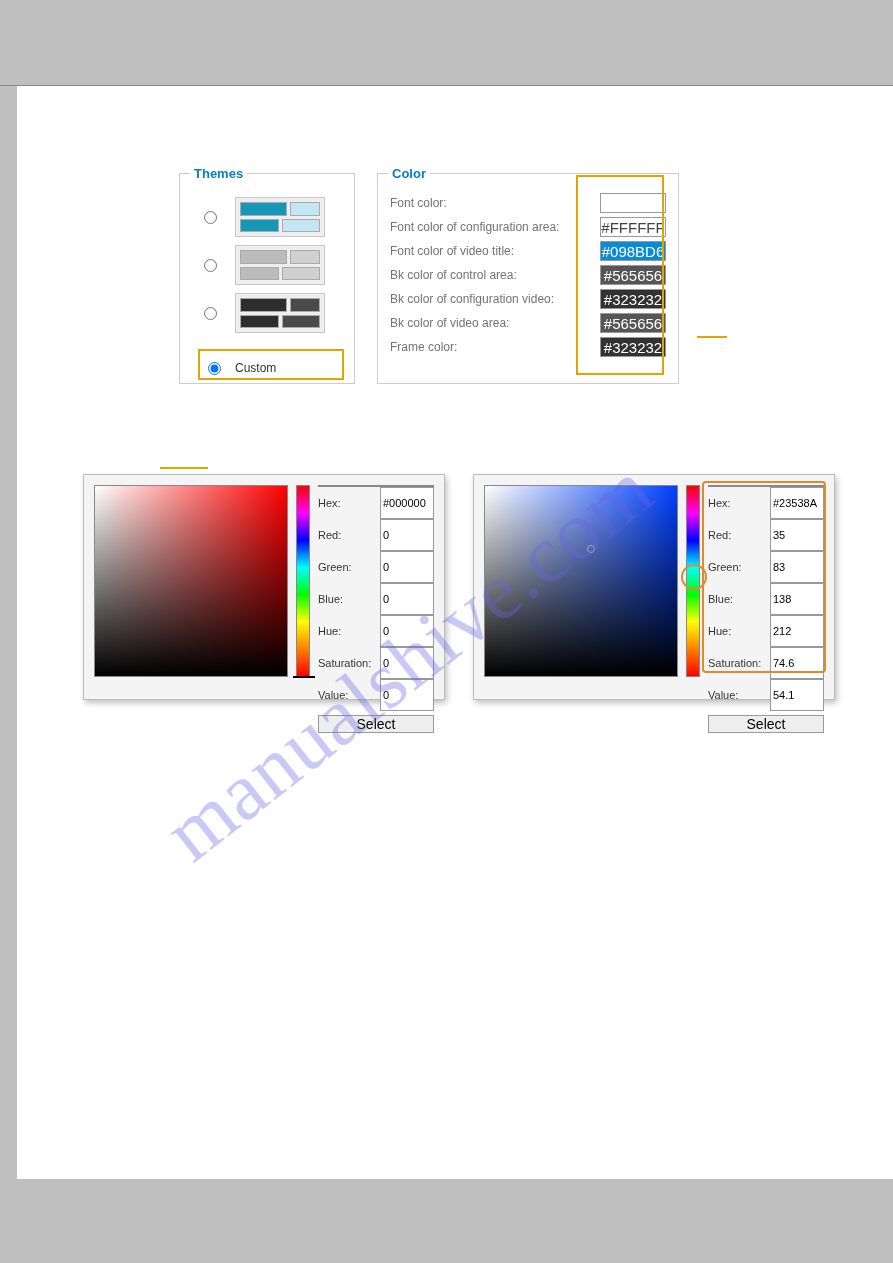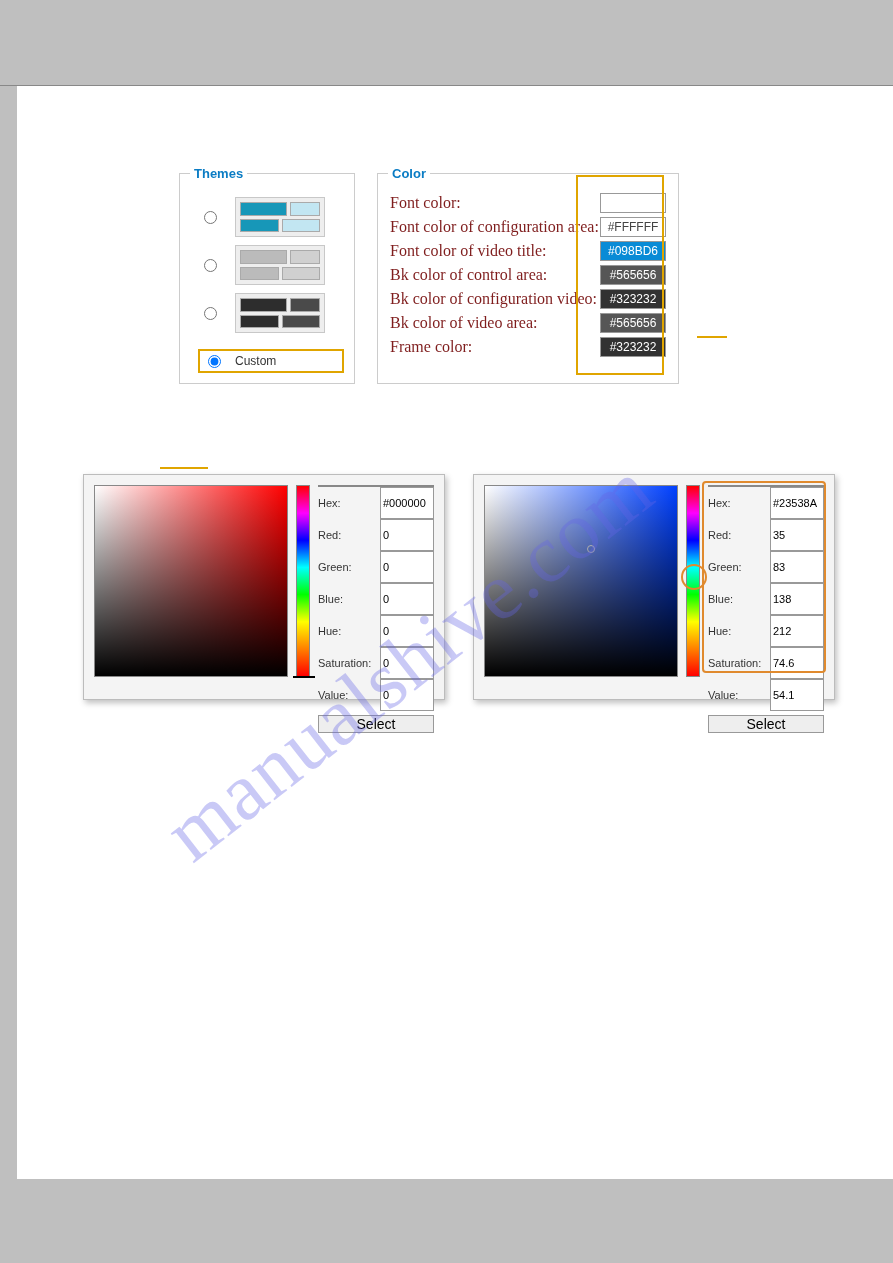--- a/index.html
+++ b/index.html
@@ -23,31 +23,31 @@
   .tt-big { flex: 1.6; border: 1px solid #aaa; }
   .tt-side { flex: 1; border: 1px solid #aaa; }
   .tt-small { flex: 1; border: 1px solid #aaa; }
   .blue1 { background: #1797b8; }
   .blue2 { background: #c2e6f2; }
   .grey1 { background: #bbb; }
   .grey2 { background: #d0d0d0; }
   .dark1 { background: #2d2d2d; }
   .dark2 { background: #4a4a4a; }
 
-  .custom-row { display: flex; align-items: center; gap: 14px; margin: 16px 0 0 8px; border: 2px solid #e0a500; padding: 3px 8px 3px 8px; width: 146px; }
+  .custom-row { display: flex; align-items: center; gap: 14px; margin: 16px 0 0 8px; border: 2px solid #e0a500; padding: 10px 8px 3px 8px; width: 146px; }
   .custom-row .lbl { font-size: 12px; }
 
   .hline-l { position: absolute; top: 381px; left: 143px; width: 48px; height: 2px; background: #e0a500; }
   .hline-r { position: absolute; top: 250px; left: 680px; width: 30px; height: 2px; background: #e0a500; }
   .swatch-frame-outline { position: absolute; border: 2px solid #e0a500; pointer-events: none; }
   .swatch-outline { top: -6px; left: 198px; width: 88px; height: 200px; }
 
   .color-row { display: flex; align-items: center; justify-content: space-between; margin: 4px 0; padding: 0 2px; }
-  .color-row .lbl { font-size: 16px; color: #7f1d1d; font-family: Liberation Serif, serif; }
-  .swatch { width: 66px; height: 20px; border: 1px solid #999; display: flex; align-items: center; justify-content: center; font-size: 12px; color: #fff; }
+  .color-row .lbl { font-size: 12px; color: #737373; }
+  .swatch { width: 66px; height: 20px; border: 1px solid #999; display: flex; align-items: center; justify-content: center; font-size: 15px; color: #fff; }
   .swatch.white { color: #333; }
 
   
   .pickers-row { position: absolute; top: 388px; left: 66px; display: flex; gap: 28px; }
   .picker { width: 362px; height: 226px; background: #f4f4f4; border: 1px solid #bcbcbc; box-shadow: 2px 3px 6px rgba(0,0,0,0.25); padding: 10px; display: flex; gap: 8px; position: relative; }
   .sv-box { width: 194px; height: 192px; border: 1px solid #888; position: relative; }
   .sv1 { background: linear-gradient(to right, #fff, #ff0000); }
   .sv1::after { content:""; position:absolute; inset:0; background: linear-gradient(to top, #000, transparent); }
   .sv2 { background: linear-gradient(to right, #fff, #0040ff); }
   .sv2::after { content:""; position:absolute; inset:0; background: linear-gradient(to top, #000, transparent); }

